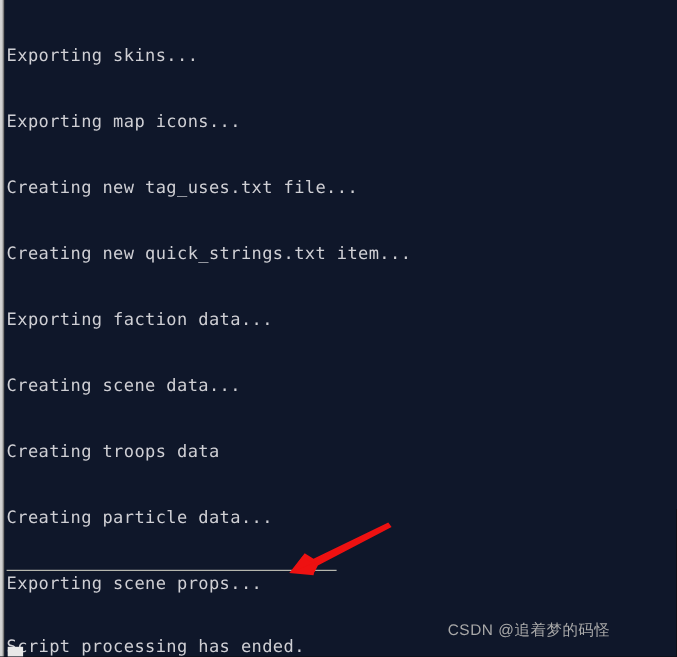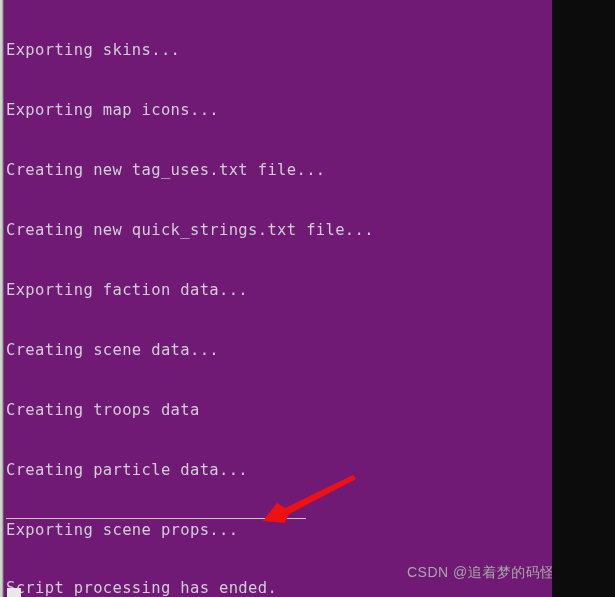--- a/index.html
+++ b/index.html
@@ -2,23 +2,23 @@
 <html><head>
 <meta charset="utf-8">
 <style>
   html, body {
     margin: 0;
     padding: 0;
     background: #0c0c0c;
   }
   #console-window {
     position: relative;
-    width: 552px;
+    width: 615px;
     height: 597px;
-    background: #701a75;
+    background: #0f172a;
     overflow: hidden;
     font-family: "DejaVu Sans Mono", "Liberation Mono", monospace;
   }
   
   #left-edge {
     position: absolute;
     left: 0;
     top: 0;
     width: 4px;
     height: 597px;
@@ -90,21 +90,21 @@
 <body>
 
 <div id="console-window">
 
   <div id="left-edge"></div>
 
   <div id="console-output">
     <div class="console-line">Exporting skins...</div>
     <div class="console-line">Exporting map icons...</div>
     <div class="console-line">Creating new tag_uses.txt file...</div>
-    <div class="console-line">Creating new quick_strings.txt file...</div>
+    <div class="console-line">Creating new quick_strings.txt item...</div>
     <div class="console-line">Exporting faction data...</div>
     <div class="console-line">Creating scene data...</div>
     <div class="console-line">Creating troops data</div>
     <div class="console-line">Creating particle data...</div>
     <div class="console-line">Exporting scene props...</div>
     
     
     
     
     

